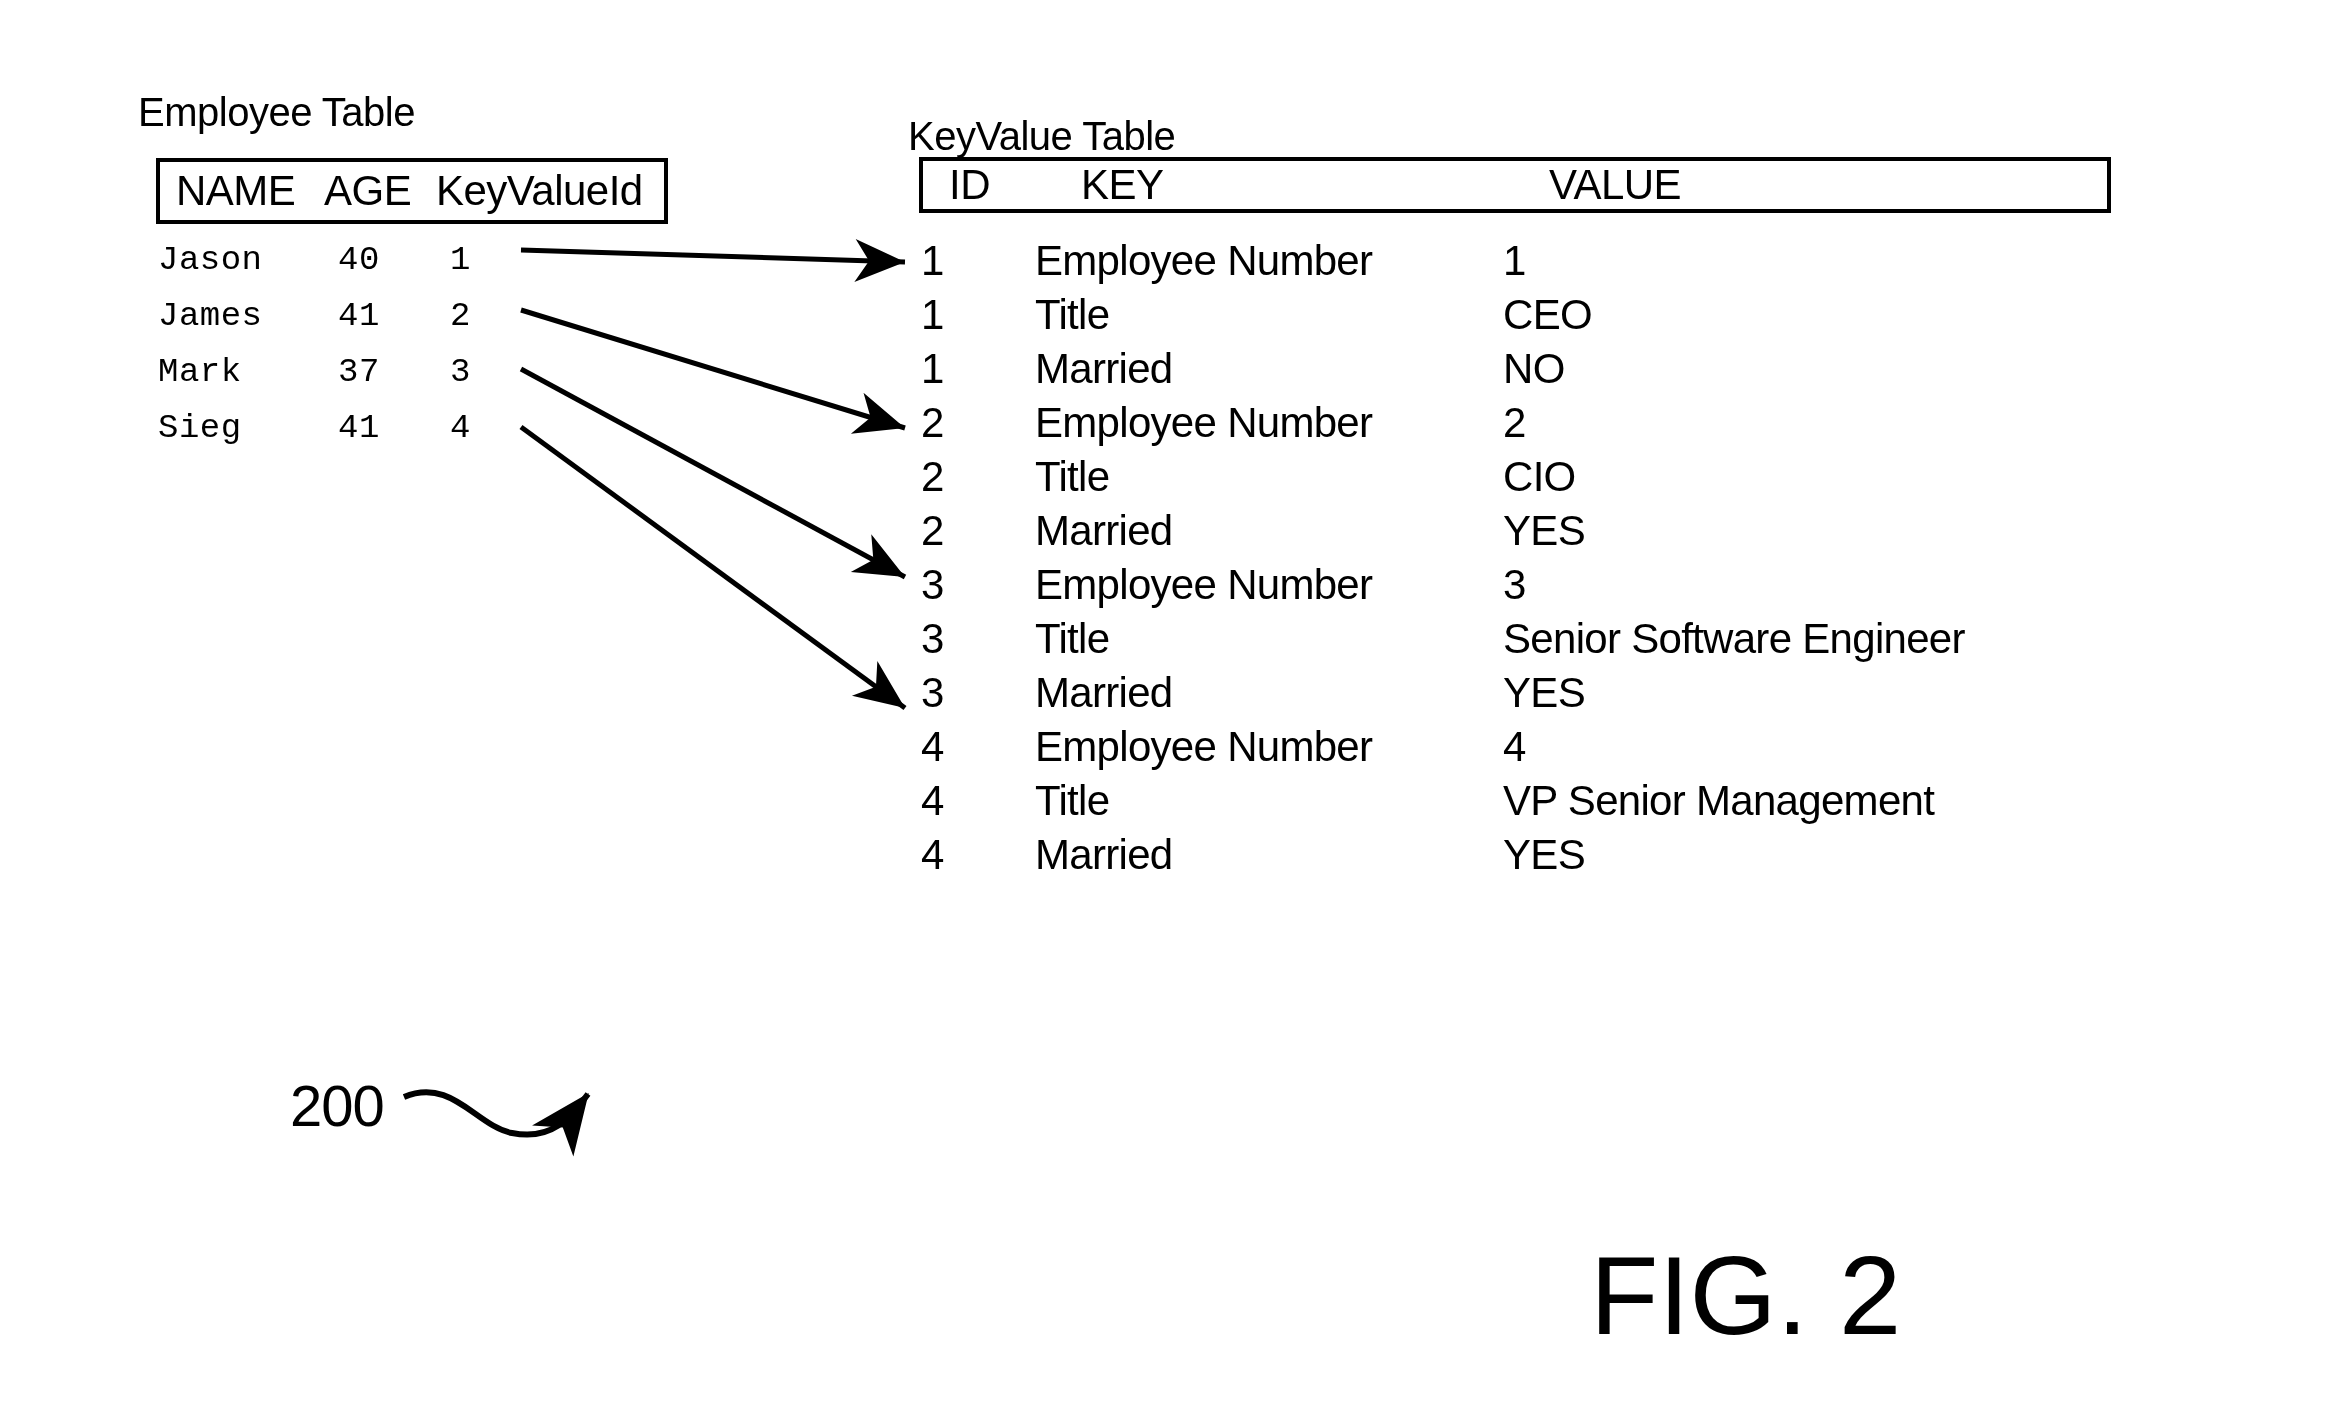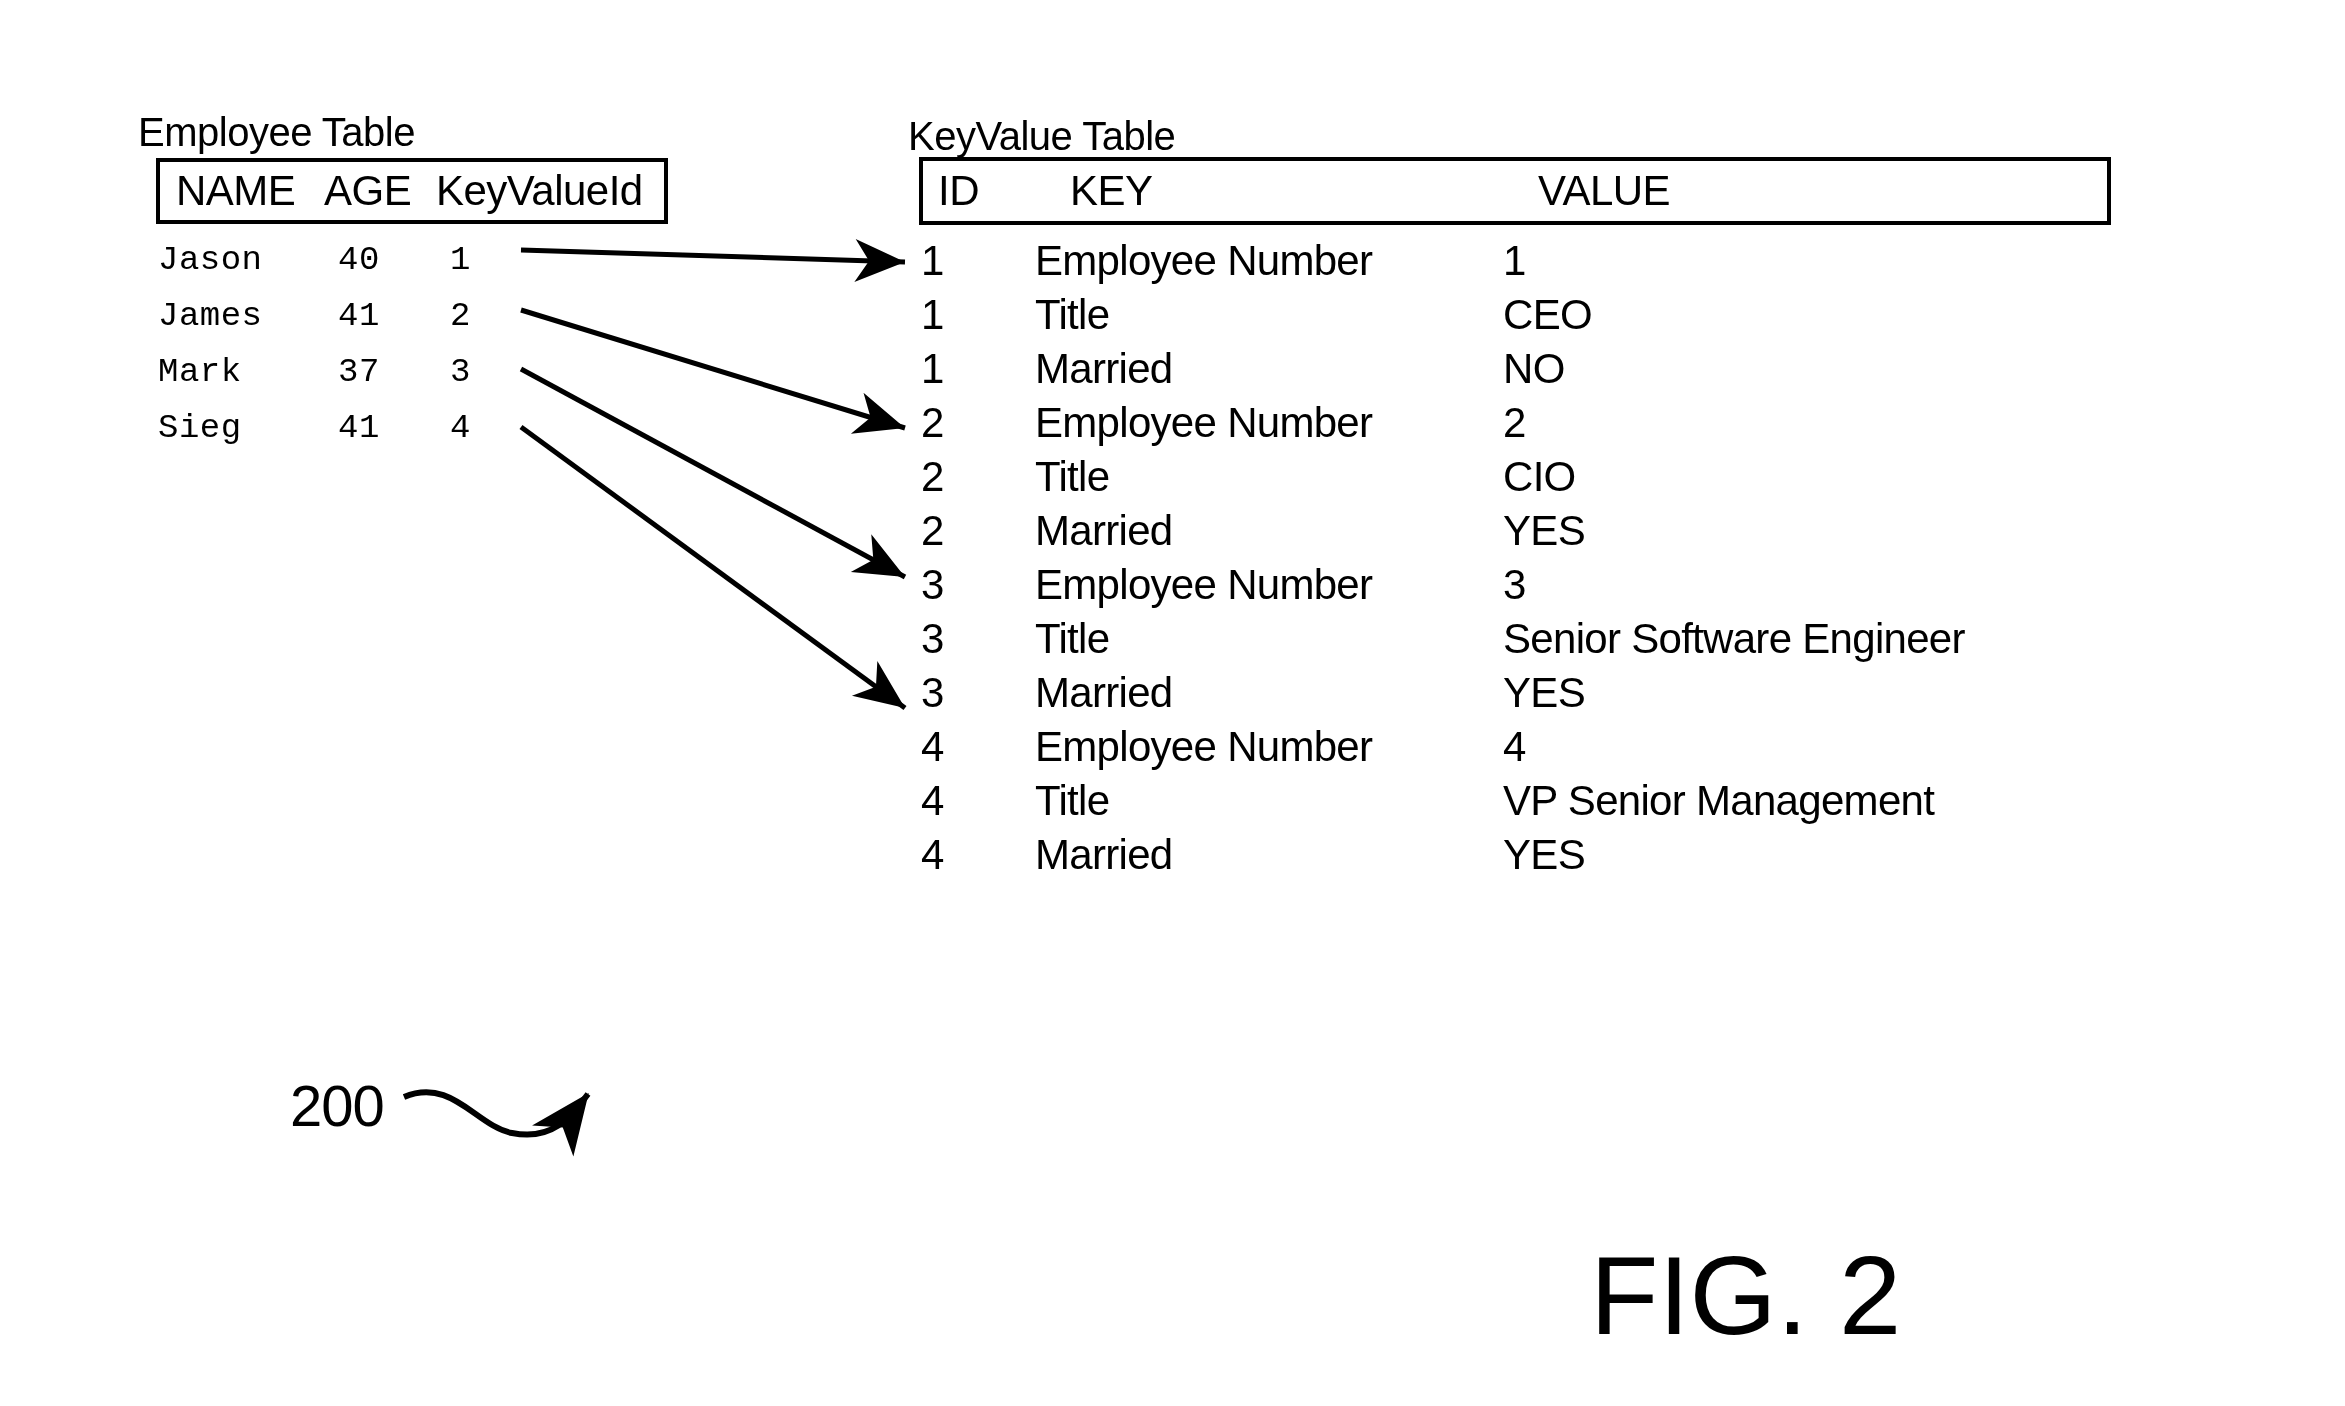--- a/index.html
+++ b/index.html
@@ -45,21 +45,21 @@
   .header-cell {
     font-family: "Liberation Sans", sans-serif;
     font-size: 42px;
     font-weight: 400;
     letter-spacing: -0.5px;
     white-space: nowrap;
     line-height: 1;
   }
 
   
-  #employee-caption { left: 138px; top: 112px; }
+  #employee-caption { left: 138px; top: 92px; }
 
   #employee-header-box {
     left: 140px;
     top: 158px;
     width: 512px;
     height: 66px;
     padding-left: 16px;
   }
   #employee-header-box .hc-name      { width: 148px; }
   #employee-header-box .hc-age       { width: 112px; }
@@ -83,22 +83,22 @@
   .emp-age  { width: 112px; margin-left: 40px; }
   .emp-kvid { width: 100px; }
 
   
   #keyvalue-caption { left: 908px; top: 96px; margin-top: 20px; }
 
   #keyvalue-header-box {
     left: 903px;
     top: 157px;
     width: 1192px;
-    height: 68px;
-    padding-left: 15px;
+    height: 56px;
+    padding-left: 26px;
   }
   #keyvalue-header-box .hc-id    { width: 132px; }
   #keyvalue-header-box .hc-key   { width: 468px; }
   #keyvalue-header-box .hc-value { width: auto; }
 
   #keyvalue-rows {
     left: 903px;
     top: 234px;
     width: 1300px;
   }

